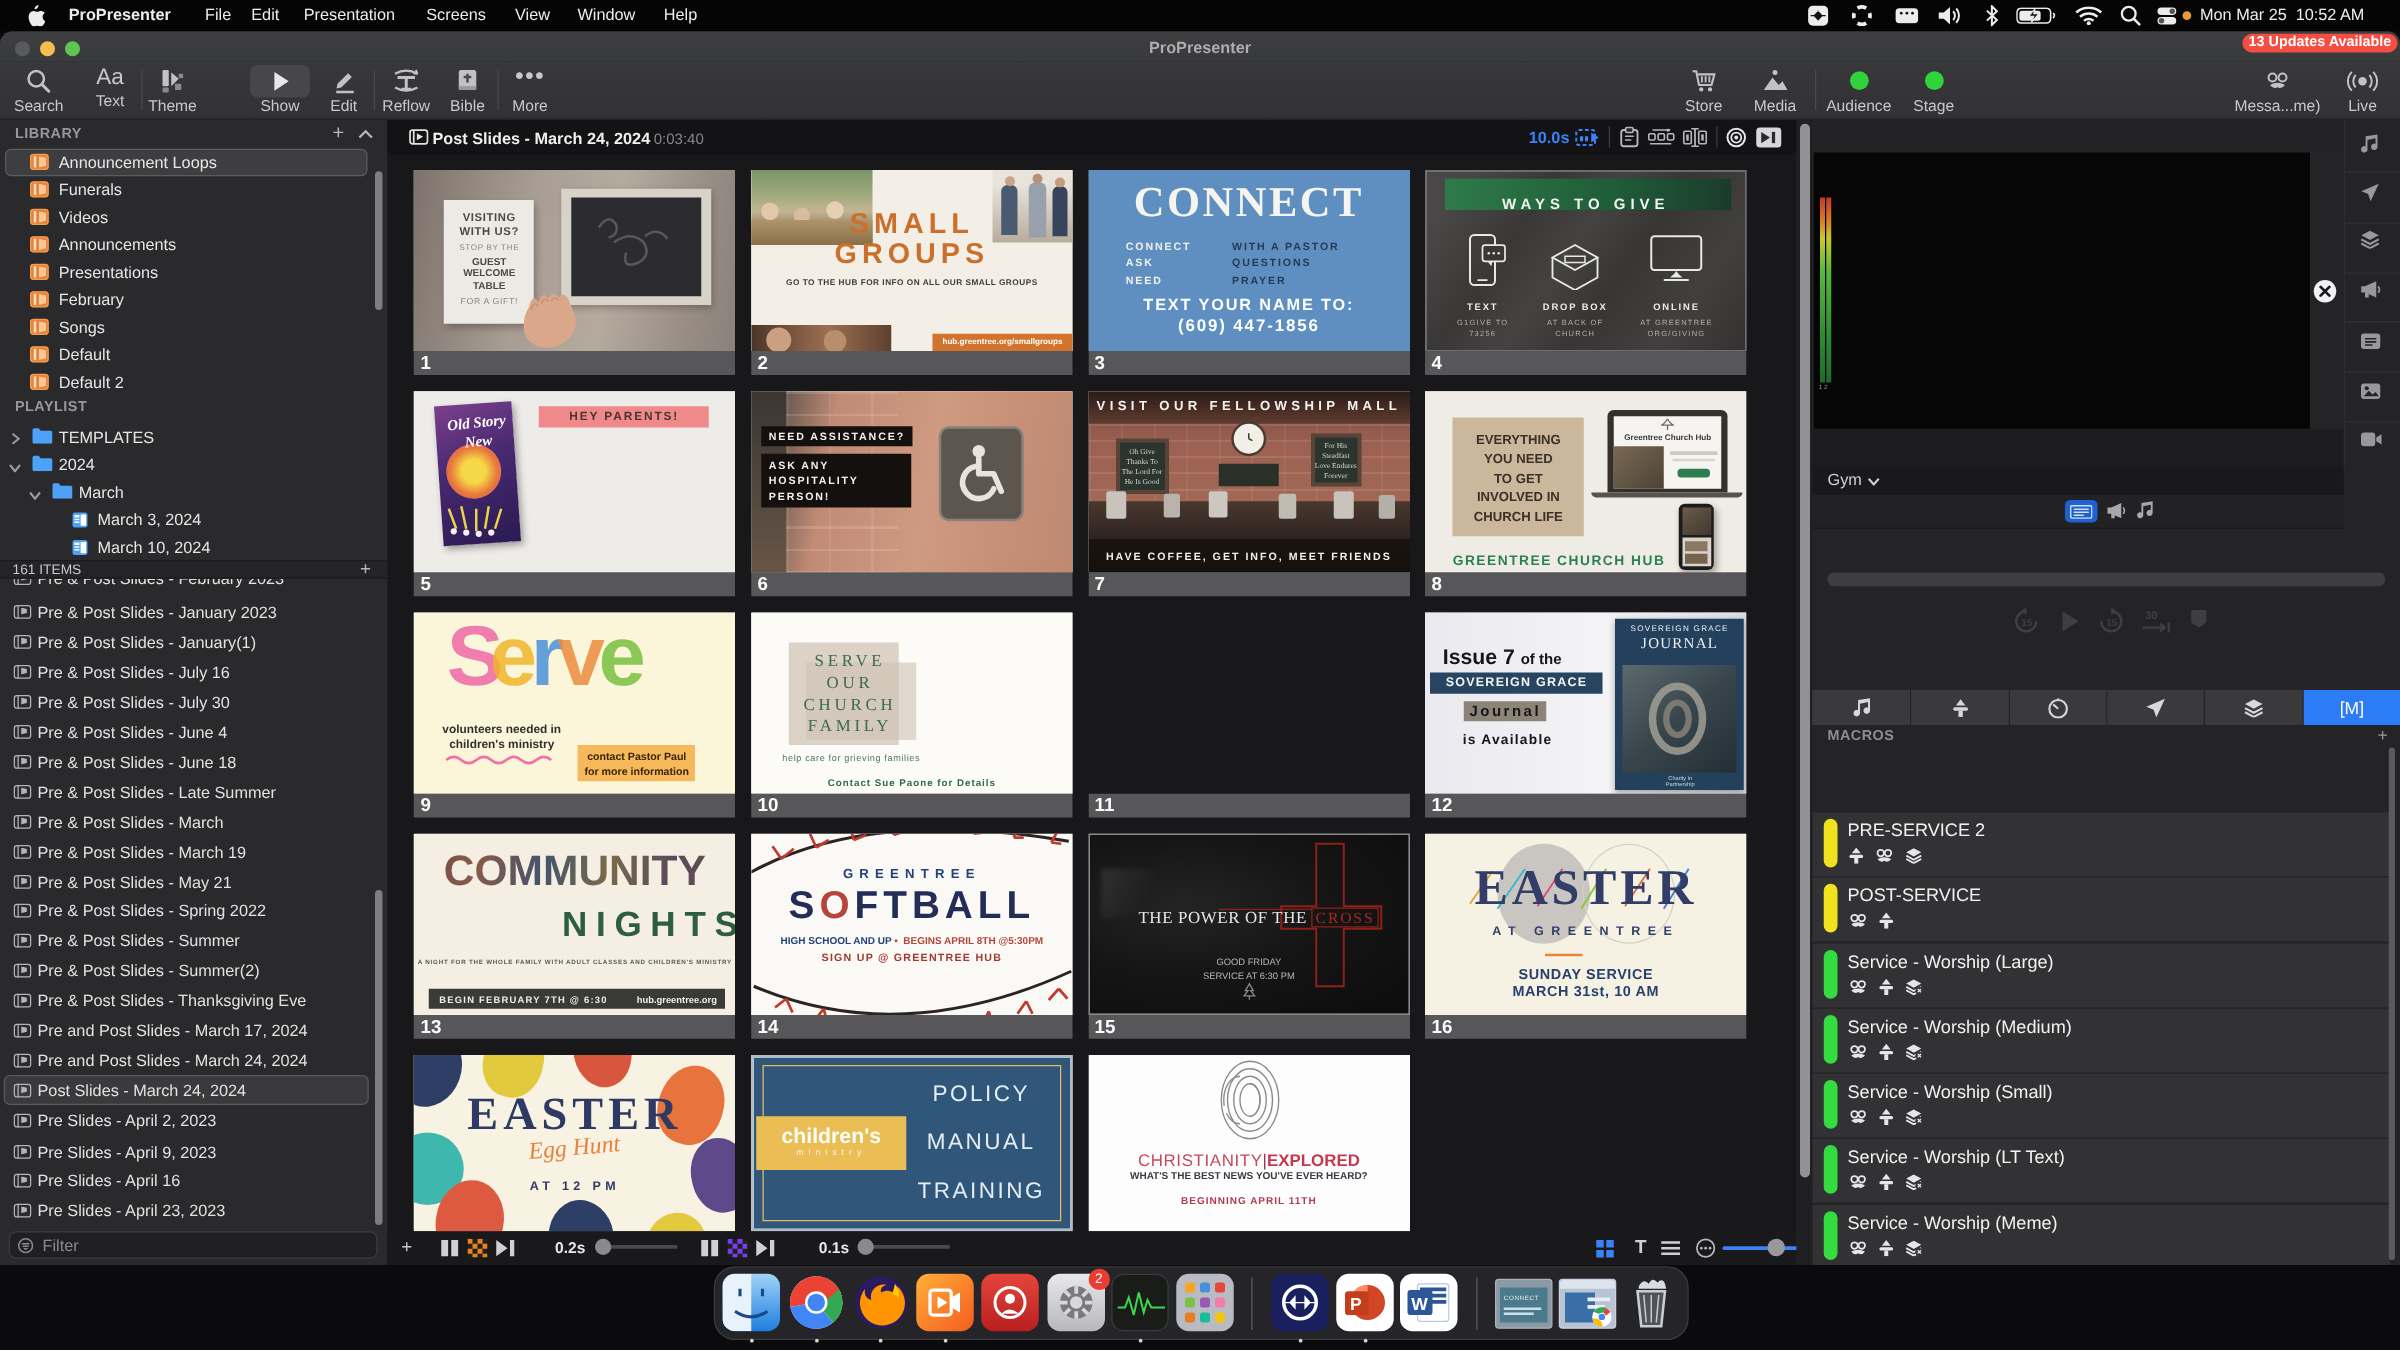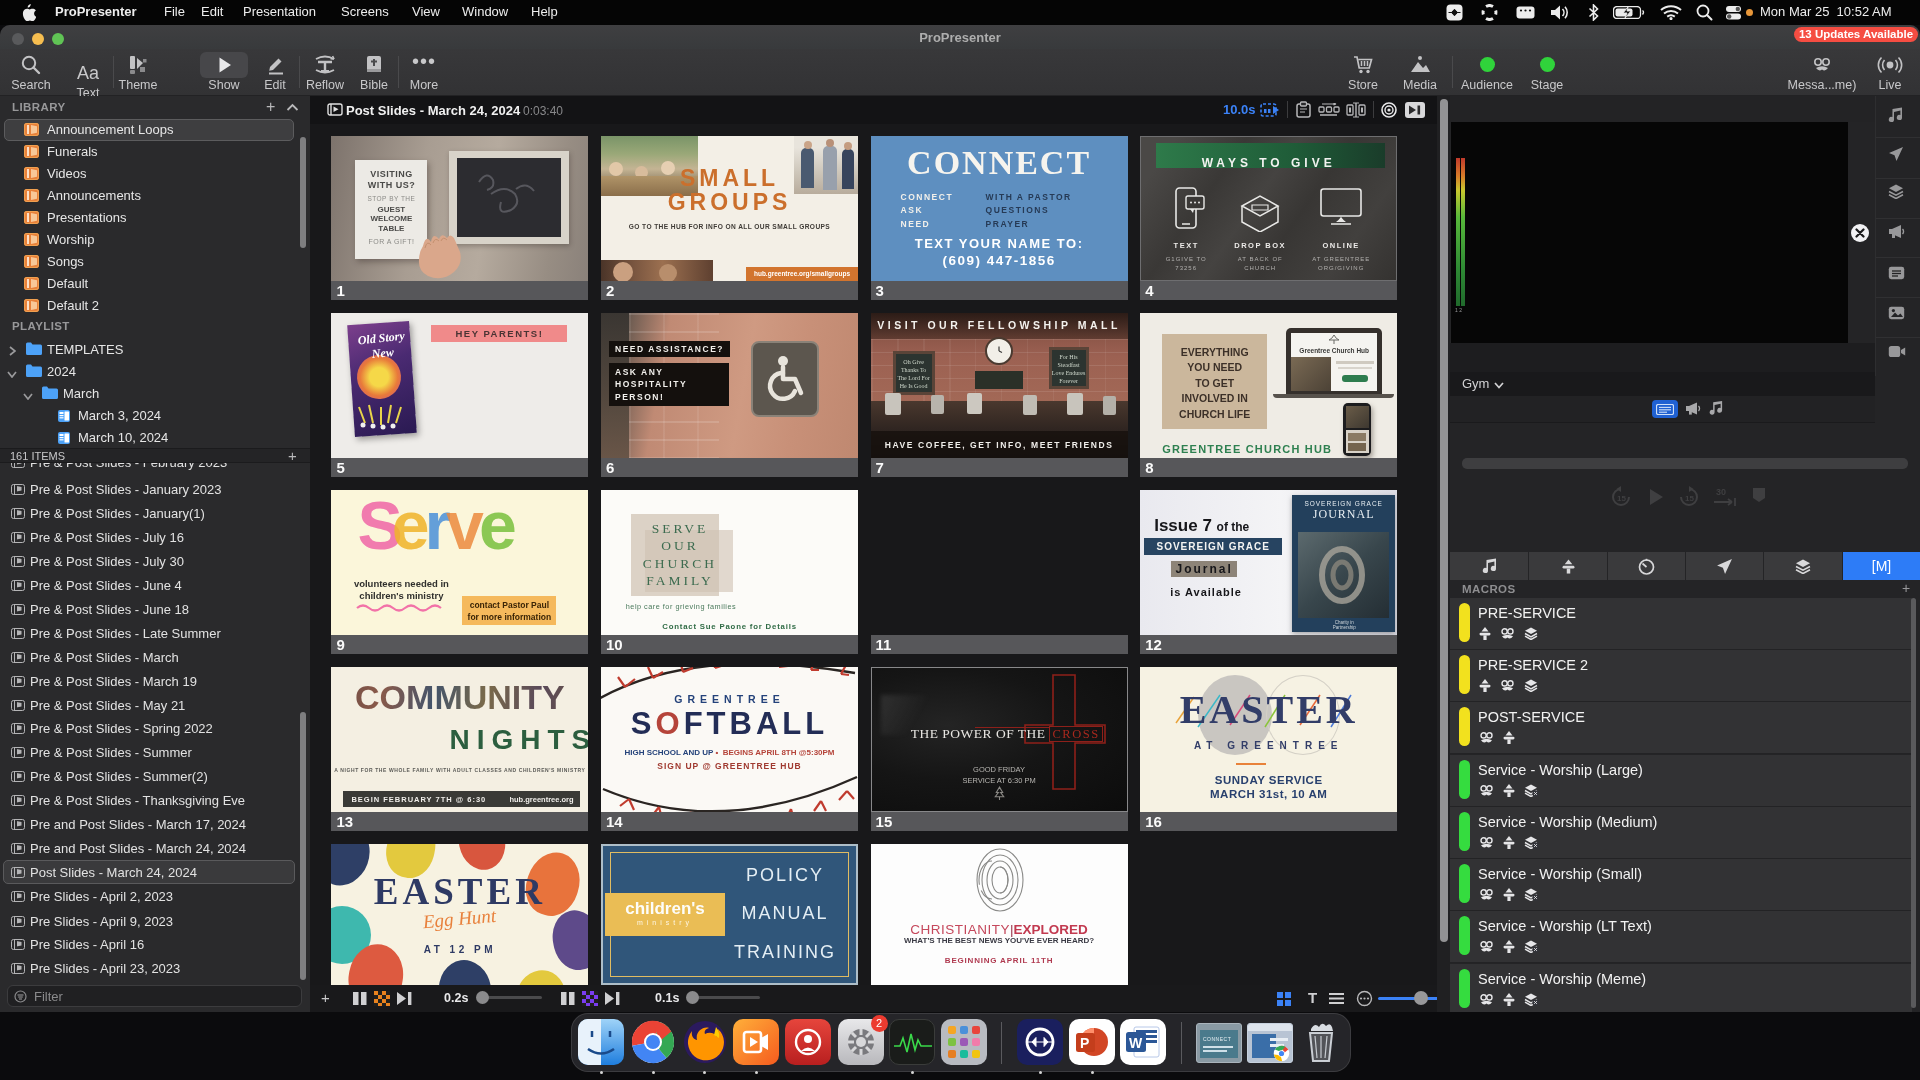--- a/index.html
+++ b/index.html
@@ -130,21 +130,21 @@
   <div id="toolbar">
 
     <div class="tbtn" style="left:5px;top:5px;width:52px;">
       <svg width="22" height="22" viewBox="0 0 22 22">
           <circle cx="9" cy="9" r="6.2" fill="none" stroke="#c2c2c4" stroke-width="2"></circle>
           <line x1="13.5" y1="13.5" x2="19" y2="19" stroke="#c2c2c4" stroke-width="2.4" stroke-linecap="round"></line>
         </svg>
       <div class="lab">Search</div>
     </div>
 
-    <div class="tbtn" style="left:66px;top:13px;width:44px;">
+    <div class="tbtn" style="left:66px;top:1px;width:44px;">
       <div style="font-size:18px;height:22px;line-height:22px;color:#c8c8ca;">Aa</div>
       <div class="lab">Text</div>
     </div>
     <div class="tsep" style="left:113px;"></div>
 
     <div class="tbtn" style="left:110px;top:5px;width:56px;">
       <svg width="22" height="22" viewBox="0 0 22 22">
           <rect x="3" y="2" width="5" height="13" rx="1" fill="#c2c2c4"></rect>
           <rect x="3" y="16" width="5" height="4" rx="1" fill="#8a8a8c"></rect>
           <path d="M10 4 L16 9 L10 15 Z" fill="#c2c2c4"></path>
@@ -269,21 +269,21 @@
     <div class="librow" style="top:89px;">
         <div class="ic libic"></div>
         <div class="tx">Announcements</div>
       </div>
     <div class="librow" style="top:111px;">
         <div class="ic libic"></div>
         <div class="tx">Presentations</div>
       </div>
     <div class="librow" style="top:133px;">
         <div class="ic libic"></div>
-        <div class="tx">Worship</div>
+        <div class="tx">February</div>
       </div>
     <div class="librow" style="top:155px;">
         <div class="ic libic"></div>
         <div class="tx">Songs</div>
       </div>
     <div class="librow" style="top:177px;">
         <div class="ic libic"></div>
         <div class="tx">Default</div>
       </div>
     <div class="librow" style="top:199px;">
@@ -958,37 +958,20 @@
           <path d="M8 0.5 L15 4.2 L8 7.9 L1 4.2z" fill="#d8d8da"></path>
           <path d="M1 7.5 L8 11.2 L15 7.5" fill="none" stroke="#d8d8da" stroke-width="1.6"></path>
           <path d="M1 10.8 L8 14.5 L15 10.8" fill="none" stroke="#d8d8da" stroke-width="1.6"></path>
         </svg>
       </div>
     <div class="tab" style="left:393px;width:77px;background:#2d7cf7;border-right:none;color:#fff;font-size:14px;">[M]</div>
     <div style="position:absolute;left:0;top:484px;width:470px;height:18px;background:#242426;">
       <div style="position:absolute;left:12px;top:3px;font-size:11.5px;font-weight:bold;color:#8e8e90;letter-spacing:.4px;">MACROS</div>
       <div style="position:absolute;left:452px;top:0px;color:#98989a;font-size:14px;">+</div>
     </div>
-    <div class="macrow" style="top:502px;">
-      <div class="pill" style="background:#f2e11e;"></div>
-      <div class="ti">PRE-SERVICE</div>
-      <div class="ics"><svg width="12" height="13" viewBox="0 0 12 13">
-            <path d="M6 0 L9.5 4.5 h-7z" fill="#e6e6e8"></path>
-            <rect x="0.5" y="5.8" width="11" height="2.6" rx="1.3" fill="#e6e6e8"></rect>
-            <rect x="4.4" y="8.4" width="3.2" height="4.6" fill="#e6e6e8"></rect>
-          </svg>&nbsp;&nbsp;<svg width="15" height="12" viewBox="0 0 15 12">
-            <circle cx="4.6" cy="3.4" r="2.6" fill="none" stroke="#e6e6e8" stroke-width="1.4"></circle>
-            <circle cx="10.4" cy="3.4" r="2.6" fill="none" stroke="#e6e6e8" stroke-width="1.4"></circle>
-            <path d="M2 8.2 q5.5 -3 11 0 q-2.6 3.6 -5.5 1.4 q-2.9 2.2 -5.5 -1.4z" fill="#e6e6e8"></path>
-          </svg>&nbsp;&nbsp;<svg width="14" height="13" viewBox="0 0 14 13">
-            <path d="M7 0.5 L13 3.8 L7 7.1 L1 3.8z" fill="#e6e6e8"></path>
-            <path d="M1 6.5 L7 9.8 L13 6.5" fill="none" stroke="#e6e6e8" stroke-width="1.5"></path>
-            <path d="M1 9.2 L7 12.5 L13 9.2" fill="none" stroke="#e6e6e8" stroke-width="1.5"></path>
-          </svg></div>
-      </div>
     <div class="macrow" style="top:554px;">
       <div class="pill" style="background:#f2e11e;"></div>
       <div class="ti">PRE-SERVICE 2</div>
       <div class="ics"><svg width="12" height="13" viewBox="0 0 12 13">
             <path d="M6 0 L9.5 4.5 h-7z" fill="#e6e6e8"></path>
             <rect x="0.5" y="5.8" width="11" height="2.6" rx="1.3" fill="#e6e6e8"></rect>
             <rect x="4.4" y="8.4" width="3.2" height="4.6" fill="#e6e6e8"></rect>
           </svg>&nbsp;&nbsp;<svg width="15" height="12" viewBox="0 0 15 12">
             <circle cx="4.6" cy="3.4" r="2.6" fill="none" stroke="#e6e6e8" stroke-width="1.4"></circle>
             <circle cx="10.4" cy="3.4" r="2.6" fill="none" stroke="#e6e6e8" stroke-width="1.4"></circle>

